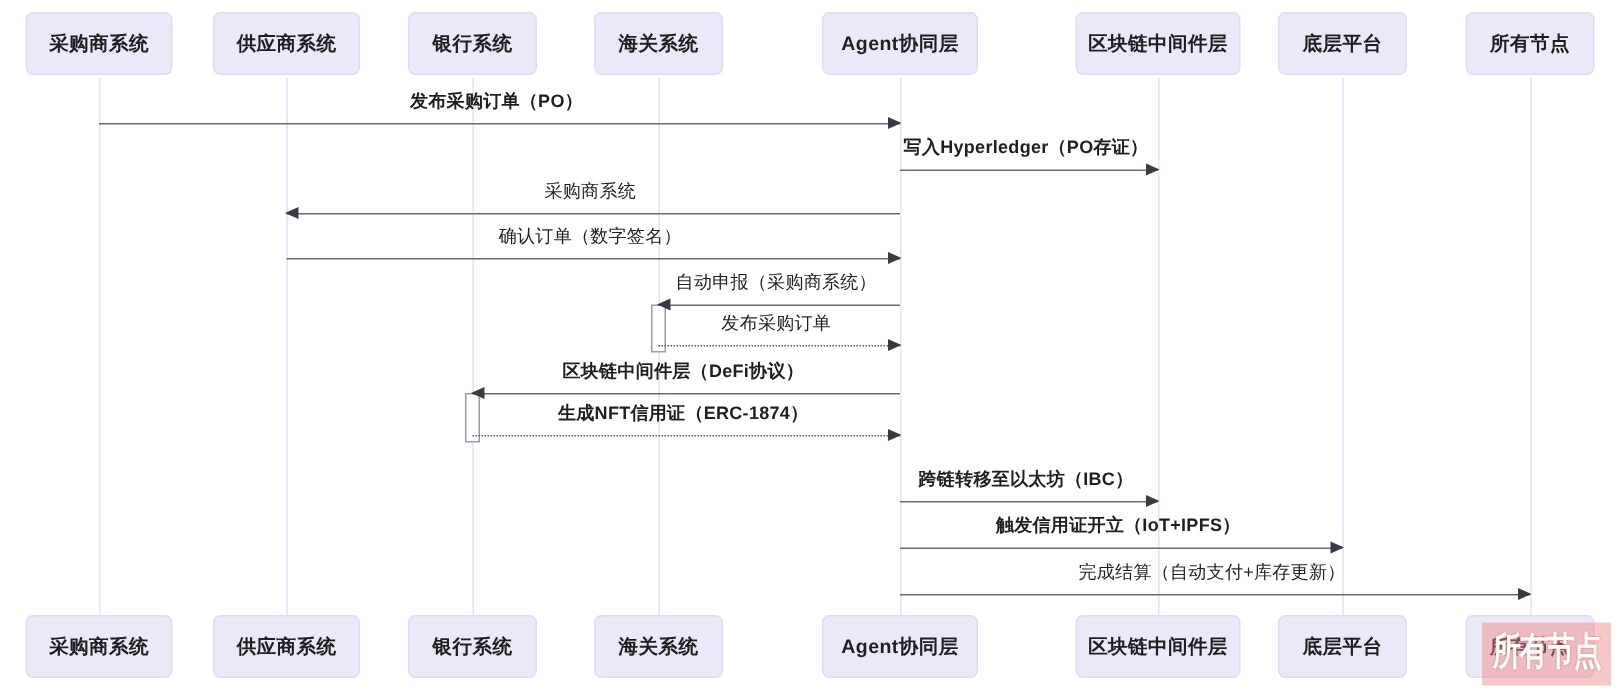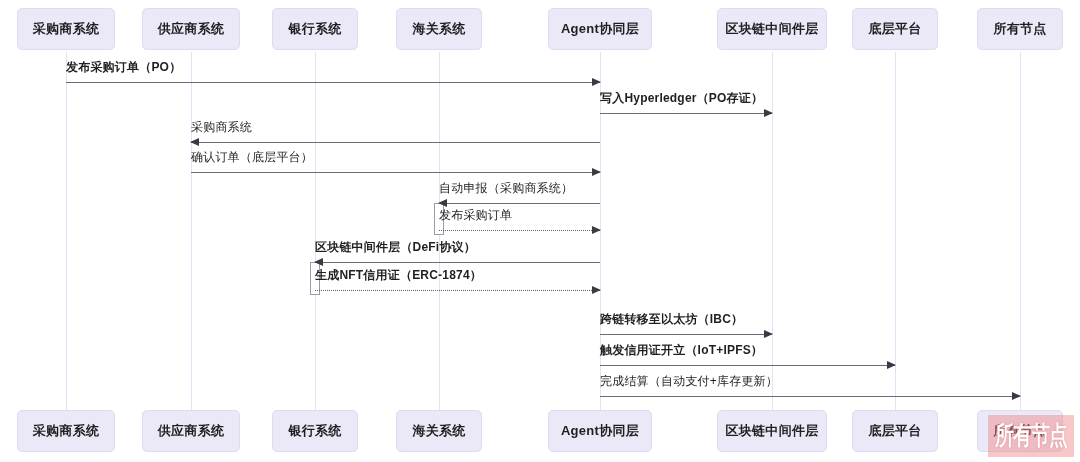--- a/index.html
+++ b/index.html
@@ -33,21 +33,21 @@
   .msg.dashed .line {
     border-top:1.6px dotted #5d5d68;
   }
   .msg .head {
     position:absolute; top:-4.5px; width:0; height:0;
     border-top:4.5px solid transparent; border-bottom:4.5px solid transparent;
   }
   .msg .head.right { right:-1px; border-left:9px solid #3a3a44; }
   .msg .head.left  { left:-1px;  border-right:9px solid #3a3a44; }
   .msg .label {
-    position:absolute; bottom:7px; left:0; right:4px; text-align:left;
+    position:absolute; bottom:7px; left:0; right:4px; text-align:center;
     font-size:12px; color:#1f1f1f; white-space:nowrap; letter-spacing:.2px;
   }
   .msg .label.bold { font-weight:bold; }
 
   #watermark {
     position:absolute; left:988px; top:415px; width:86px; height:42px;
     background:rgba(240,130,130,.45);
     display:flex; align-items:center; justify-content:center;
     overflow:hidden;
   }
@@ -140,21 +140,21 @@
         <div class="label bold">写入Hyperledger（PO存证）</div>
       </div>
       <div class="msg" style="left: 191px; width: 409px; top: 142px;">
         <div class="line"></div>
         <div class="head left"></div>
         <div class="label">采购商系统</div>
       </div>
       <div class="msg" style="left: 191px; width: 409px; top: 172px;">
         <div class="line"></div>
         <div class="head right"></div>
-        <div class="label">确认订单（底层平台）</div>
+        <div class="label">确认订单（数字签名）</div>
       </div>
       <div class="msg" style="left: 439px; width: 161px; top: 203px;">
         <div class="line"></div>
         <div class="head left"></div>
         <div class="label">自动申报（采购商系统）</div>
       </div>
       <div class="msg dashed" style="left: 439px; width: 161px; top: 230px;">
         <div class="line"></div>
         <div class="head right"></div>
         <div class="label">发布采购订单</div>

